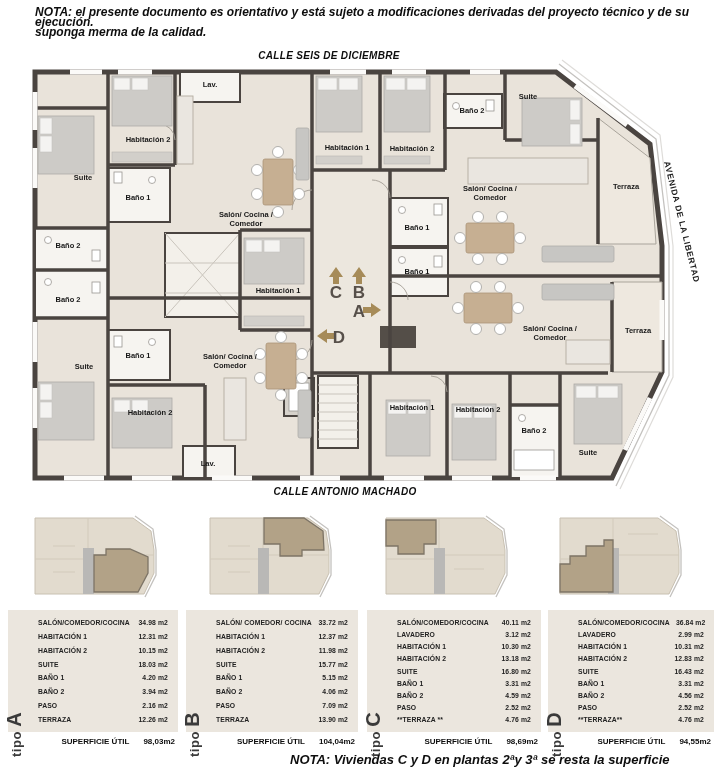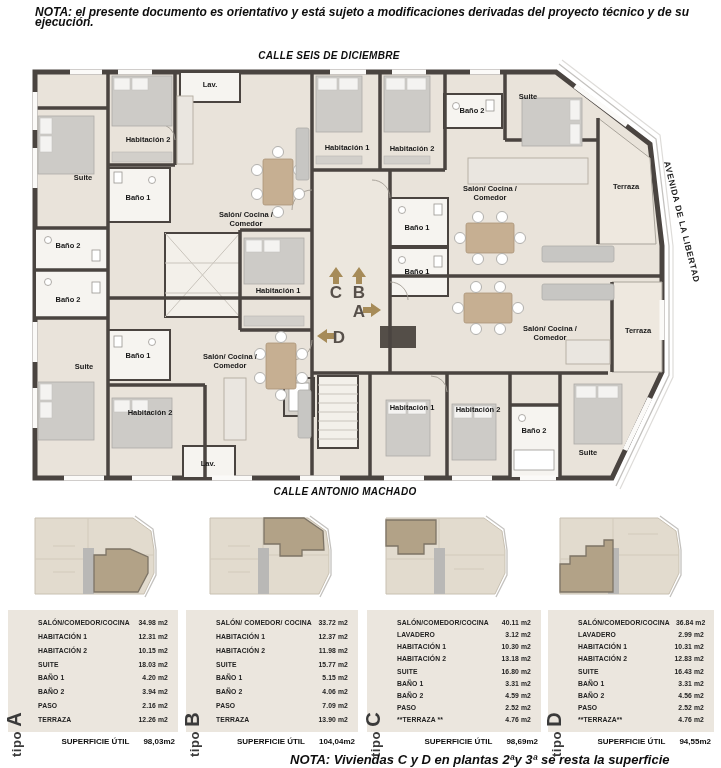--- a/index.html
+++ b/index.html
@@ -56,20 +56,21 @@
   .tw{font-size:13px;letter-spacing:.5px}
   .tL{font-size:20px}
   .footnote{position:absolute;top:752px;left:290px;right:9px;text-align:left;
             font-size:13px;font-style:italic;font-weight:700;color:#0e0e0e}
 </style>
 </head>
 <body>
 
 <div class="headnote">
   <div>NOTA:  el presente documento es orientativo y está sujeto a modificaciones derivadas del proyecto técnico y de su ejecución.</div>
+  <div>suponga merma de la calidad.</div>
 </div>
 
 <svg id="plan" width="721" height="768" viewBox="0 0 721 768">
 
   <text class="street" x="329" y="59">CALLE SEIS DE DICIEMBRE</text>
   <text class="street" x="345" y="495">CALLE ANTONIO MACHADO</text>
   <text class="avenue" transform="translate(664,162) rotate(76)">AVENIDA DE LA LIBERTAD</text>
 
   <polyline class="prop2" points="562,60 660,135 673,246 673,377 620,489"></polyline>
   <polyline class="prop" points="559,64 656,139 669,246 669,375 616,486"></polyline>

